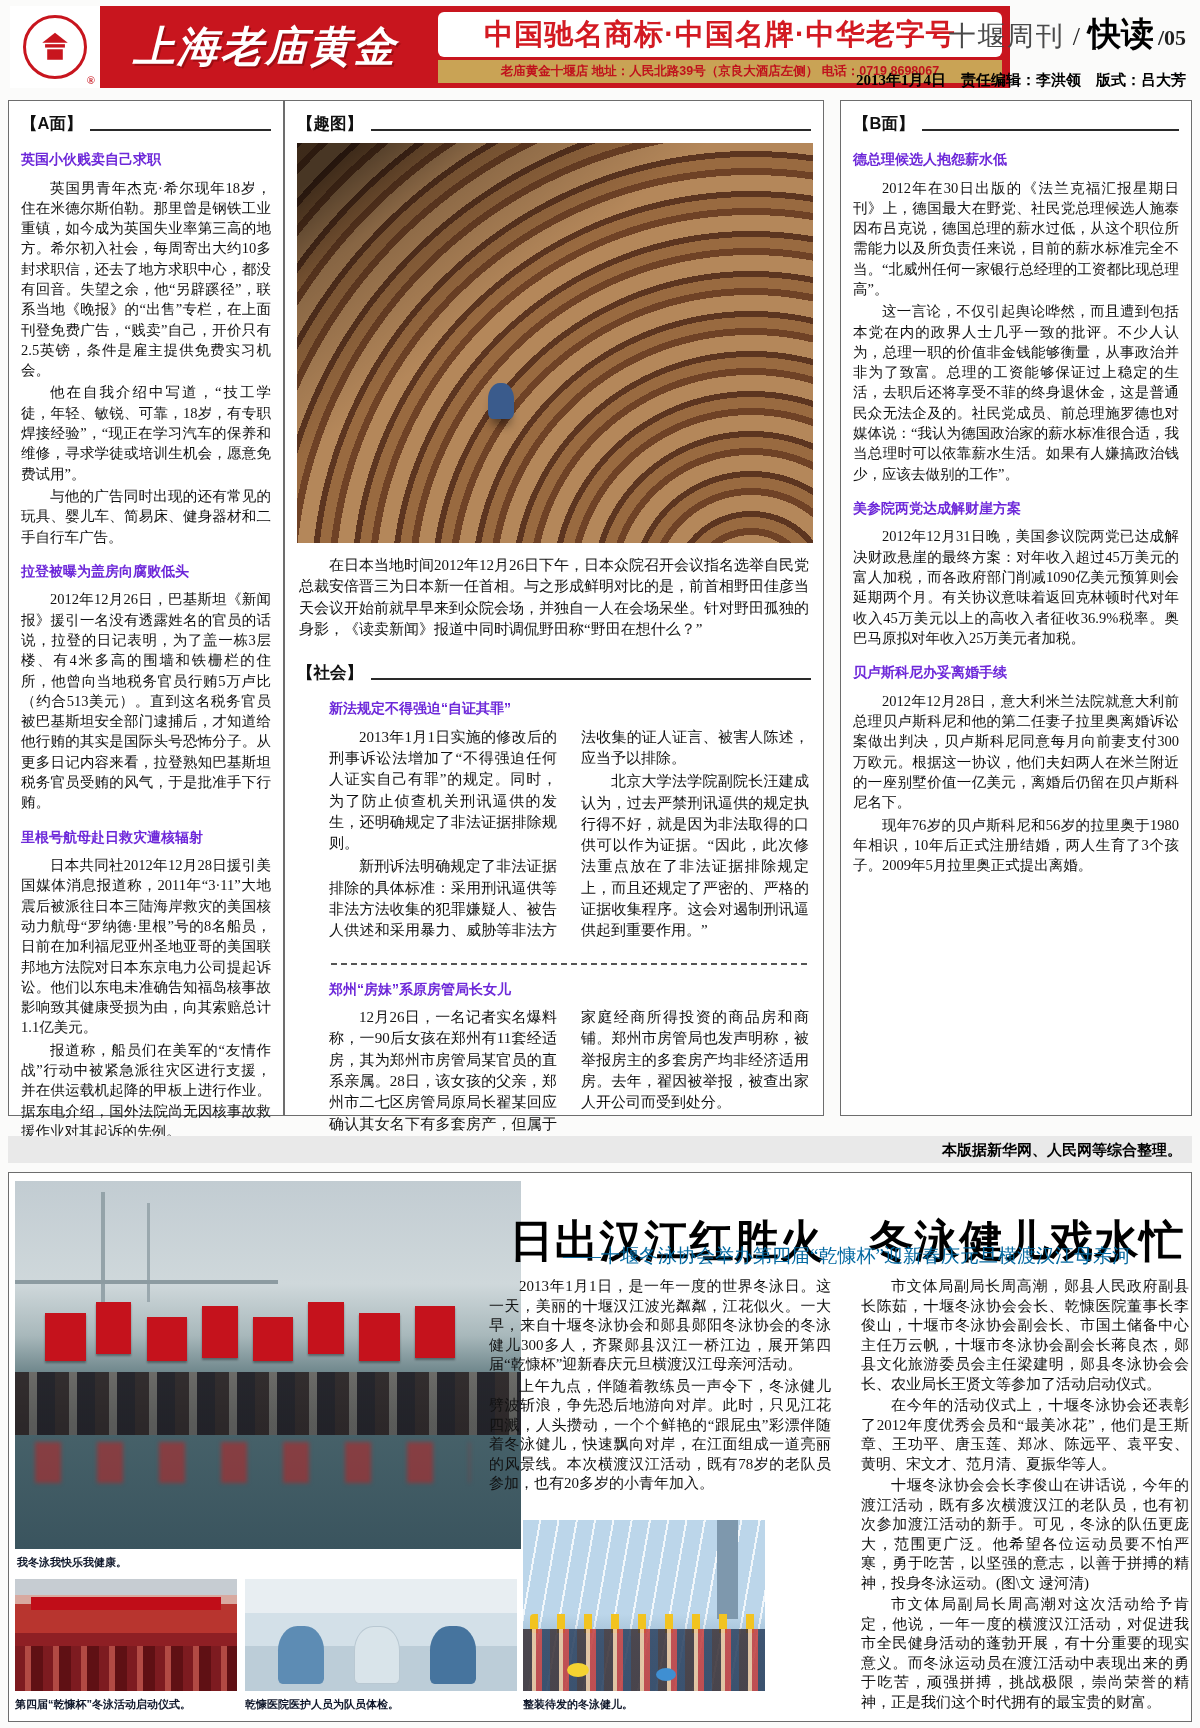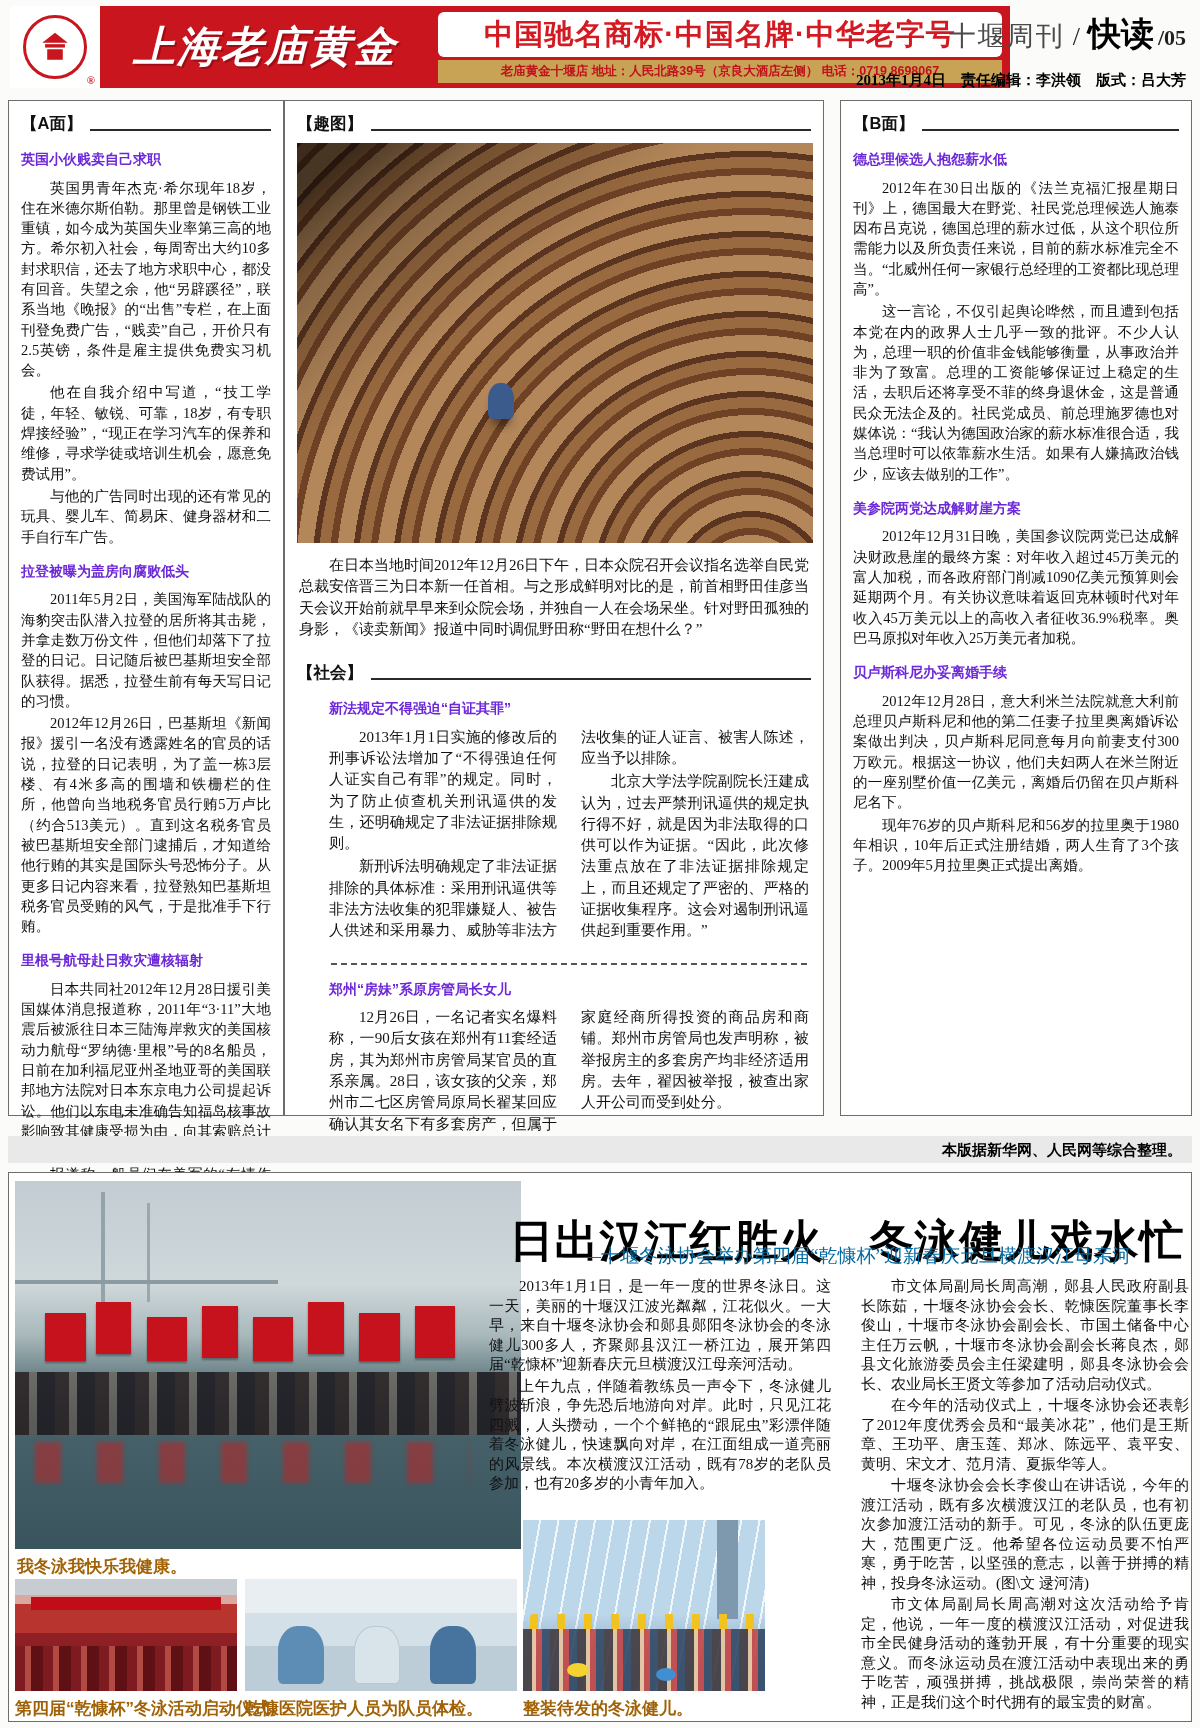--- a/index.html
+++ b/index.html
@@ -65,21 +65,21 @@
   .feature{position:absolute;left:8px;top:1172px;width:1184px;height:550px;
     background:#fff;border:1px solid #6d6d6d;box-sizing:border-box;}
   .f-title{position:absolute;left:498px;top:10px;width:680px;text-align:center;
     font-size:44px;font-weight:900;letter-spacing:1px;color:#000;
     font-family:"Liberation Serif","DejaVu Serif",serif;}
   .f-sub{position:absolute;left:498px;top:70px;width:680px;text-align:center;font-size:19px;color:#0369a1;}
   .f-col{position:absolute;top:104px;}
   .f-col p{font-size:15px;line-height:1.3;text-align:justify;text-indent:2em;margin:0 0 2px;}
   #fcol1{left:480px;width:342px;}
   #fcol2{left:852px;width:328px;}
-  .f-cap{position:absolute;font-family:"Liberation Sans",sans-serif;font-weight:bold;font-size:17px;color:#a16207;white-space:nowrap;}
+  .f-cap{position:absolute;font-family:"Liberation Sans",sans-serif;font-weight:bold;font-size:11px;color:#0f172a;white-space:nowrap;}
   
   .photo-main{position:absolute;left:6px;top:8px;width:506px;height:368px;
     background:linear-gradient(180deg,#c2ccd2 0%,#cfd8db 28%,#a8b8bb 42%,#6f878c 52%,#47626a 66%,#3a545e 100%);}
   .pm-tower{position:absolute;left:17%;top:3%;width:4px;height:31%;background:#94a3a9;}
   .pm-tower2{position:absolute;left:26%;top:6%;width:3px;height:27%;background:#9aa8ae;}
   .pm-deck{position:absolute;left:0;width:52%;top:27%;height:4px;background:#8c9ba1;}
   .pm-sign{position:absolute;background:#c5121c;box-shadow:0 2px 2px rgba(0,0,0,.35);}
   .pm-crowd{position:absolute;left:0;right:0;top:52%;height:17%;
     background:repeating-linear-gradient(90deg, rgba(40,30,30,.85) 0 14px, rgba(105,85,75,.55) 14px 22px, rgba(30,28,34,.9) 22px 40px);
     filter:blur(.6px);}
@@ -148,21 +148,20 @@
     <span class="rule"></span>
   </div>
   <article>
     <h3 class="art-title">英国小伙贱卖自己求职</h3>
     <p class="body">英国男青年杰克·希尔现年18岁，住在米德尔斯伯勒。那里曾是钢铁工业重镇，如今成为英国失业率第三高的地方。希尔初入社会，每周寄出大约10多封求职信，还去了地方求职中心，都没有回音。失望之余，他“另辟蹊径”，联系当地《晚报》的“出售”专栏，在上面刊登免费广告，“贱卖”自己，开价只有2.5英镑，条件是雇主提供免费实习机会。</p>
     <p class="body">他在自我介绍中写道，“技工学徒，年轻、敏锐、可靠，18岁，有专职焊接经验”，“现正在学习汽车的保养和维修，寻求学徒或培训生机会，愿意免费试用”。</p>
     <p class="body">与他的广告同时出现的还有常见的玩具、婴儿车、简易床、健身器材和二手自行车广告。</p>
   </article>
   <article>
     <h3 class="art-title">拉登被曝为盖房向腐败低头</h3>
-    <p class="body">2011年5月2日，美国海军陆战队的海豹突击队潜入拉登的居所将其击毙，并拿走数万份文件，但他们却落下了拉登的日记。日记随后被巴基斯坦安全部队获得。据悉，拉登生前有每天写日记的习惯。</p>
     <p class="body">2012年12月26日，巴基斯坦《新闻报》援引一名没有透露姓名的官员的话说，拉登的日记表明，为了盖一栋3层楼、有4米多高的围墙和铁栅栏的住所，他曾向当地税务官员行贿5万卢比（约合513美元）。直到这名税务官员被巴基斯坦安全部门逮捕后，才知道给他行贿的其实是国际头号恐怖分子。从更多日记内容来看，拉登熟知巴基斯坦税务官员受贿的风气，于是批准手下行贿。</p>
   </article>
   <article>
     <h3 class="art-title">里根号航母赴日救灾遭核辐射</h3>
     <p class="body">日本共同社2012年12月28日援引美国媒体消息报道称，2011年“3·11”大地震后被派往日本三陆海岸救灾的美国核动力航母“罗纳德·里根”号的8名船员，日前在加利福尼亚州圣地亚哥的美国联邦地方法院对日本东京电力公司提起诉讼。他们以东电未准确告知福岛核事故影响致其健康受损为由，向其索赔总计1.1亿美元。</p>
     <p class="body">报道称，船员们在美军的“友情作战”行动中被紧急派往灾区进行支援，并在供运载机起降的甲板上进行作业。据东电介绍，国外法院尚无因核事故救援作业对其起诉的先例。</p>
   </article>
 </section>
 
 <section class="col-box" id="colMid">

